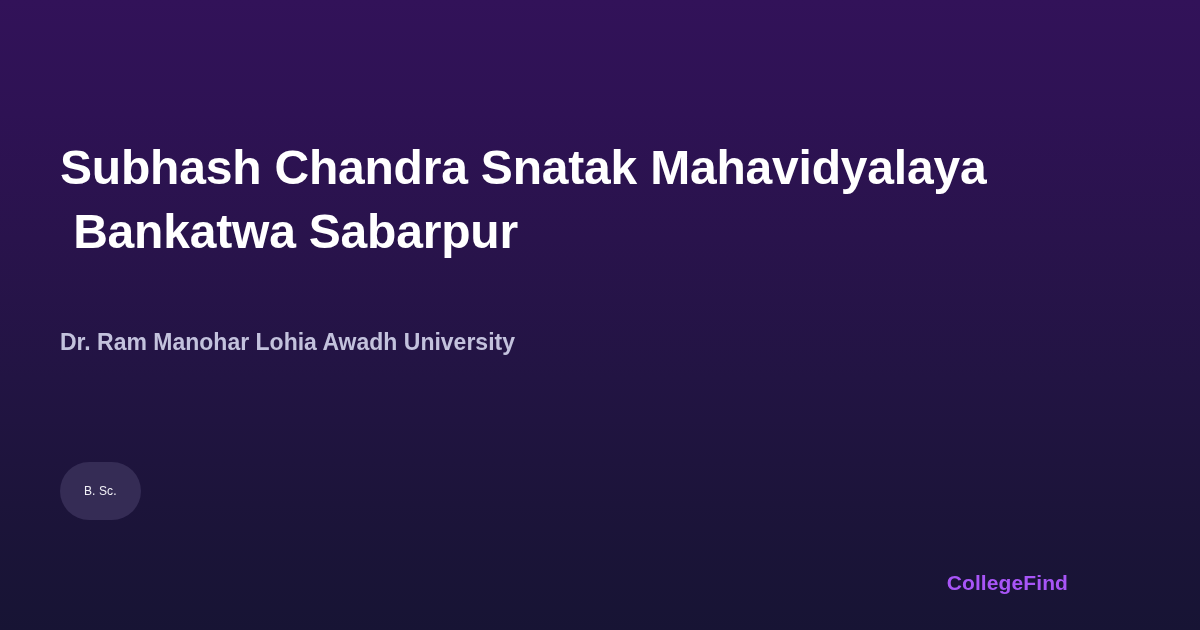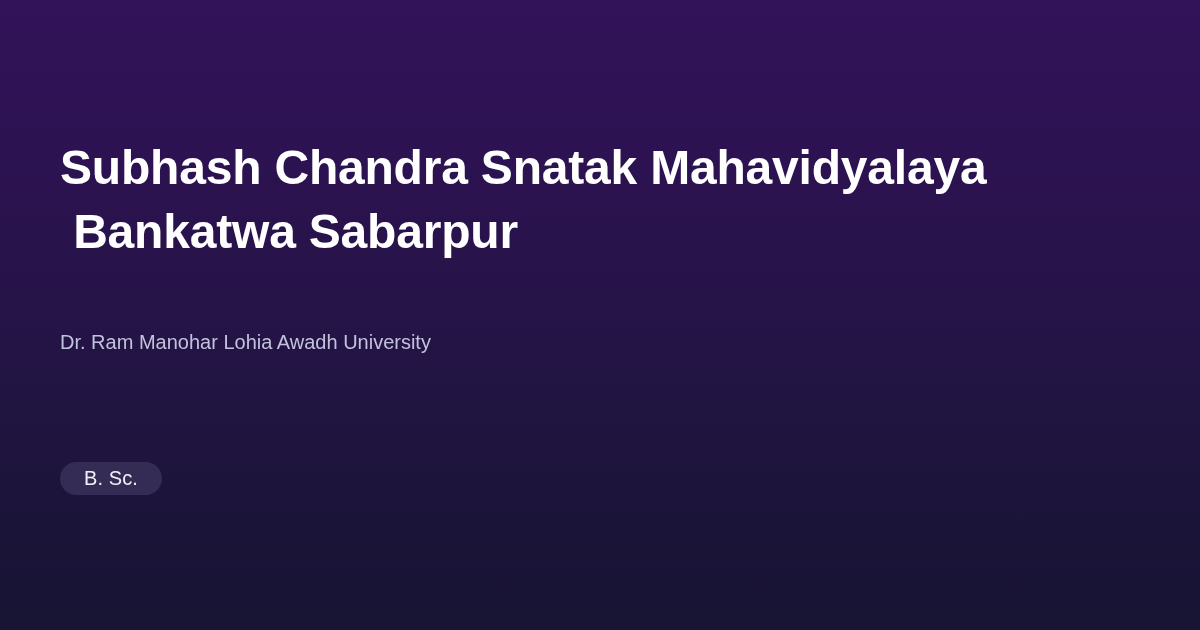--- a/index.html
+++ b/index.html
@@ -70,46 +70,46 @@
     font-size: 26px;
     line-height: 34px;
     font-weight: 400;
     color: #dcdbe6;
   }
 
   .university {
     position: absolute;
     left: 60px;
     top: 327px;
-    font-size: 20px;
+    font-size: 23px;
     line-height: 30px;
-    font-weight: 400;
+    font-weight: 700;
     color: #c3c2dd;
   }
 
   
   .chips {
     position: absolute;
     left: 60px;
     top: 462px;
     display: flex;
     align-items: center;
     gap: 16px;
   }
 
   .chip {
-    height: 33px;
+    height: 58px;
     display: inline-flex;
     align-items: center;
     justify-content: center;
     padding: 0 24px;
     border-radius: 999px;
     background: #352c55;
     color: #f2f1f7;
-    font-size: 20px;
+    font-size: 12px;
     font-weight: 400;
     letter-spacing: 0.1px;
     white-space: nowrap;
   }
 
   
   .brand {
     position: absolute;
     right: 132px;
     top: 569px;
@@ -130,15 +130,16 @@
     <h1 class="title">Subhash Chandra Snatak Mahavidyalaya
  Bankatwa Sabarpur</h1>
 
 
     <div class="university">Dr. Ram Manohar Lohia Awadh University</div>
 
     <div class="chips">
       <span class="chip">B. Sc.</span>
     </div>
 
+    <div class="brand">CollegeFind</div>
 
   </div>
 </div>
 
 </body></html>

